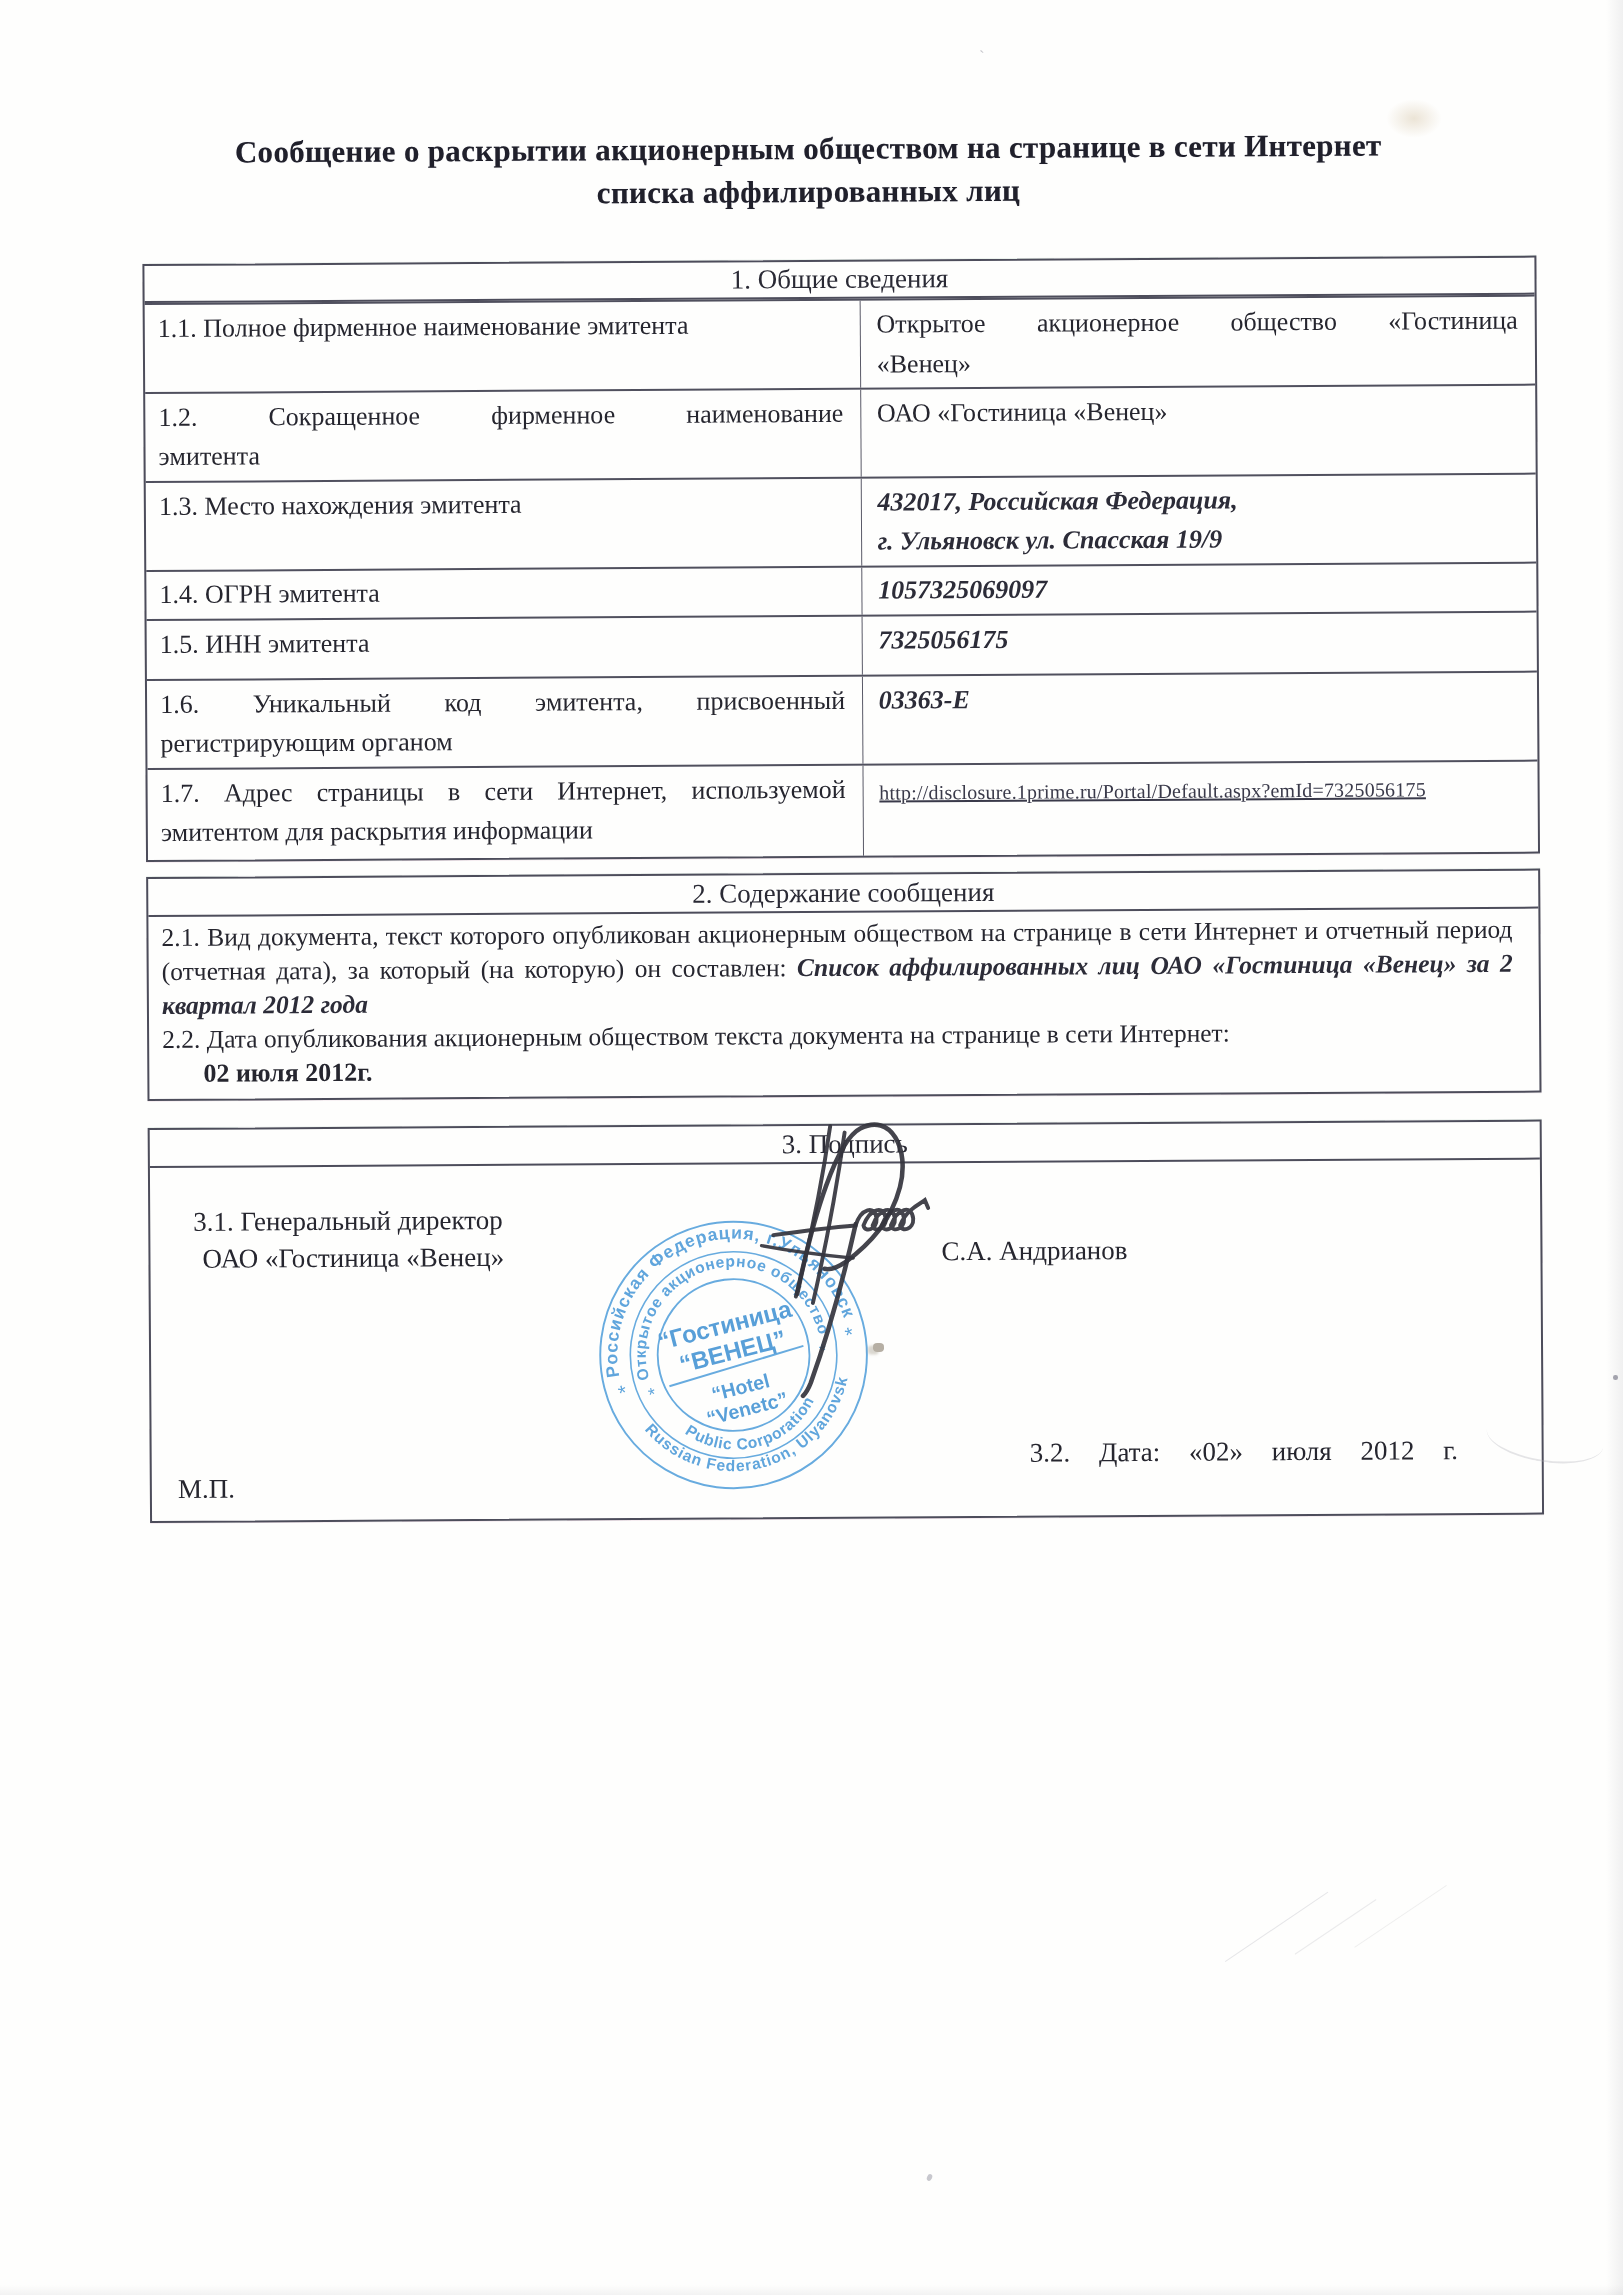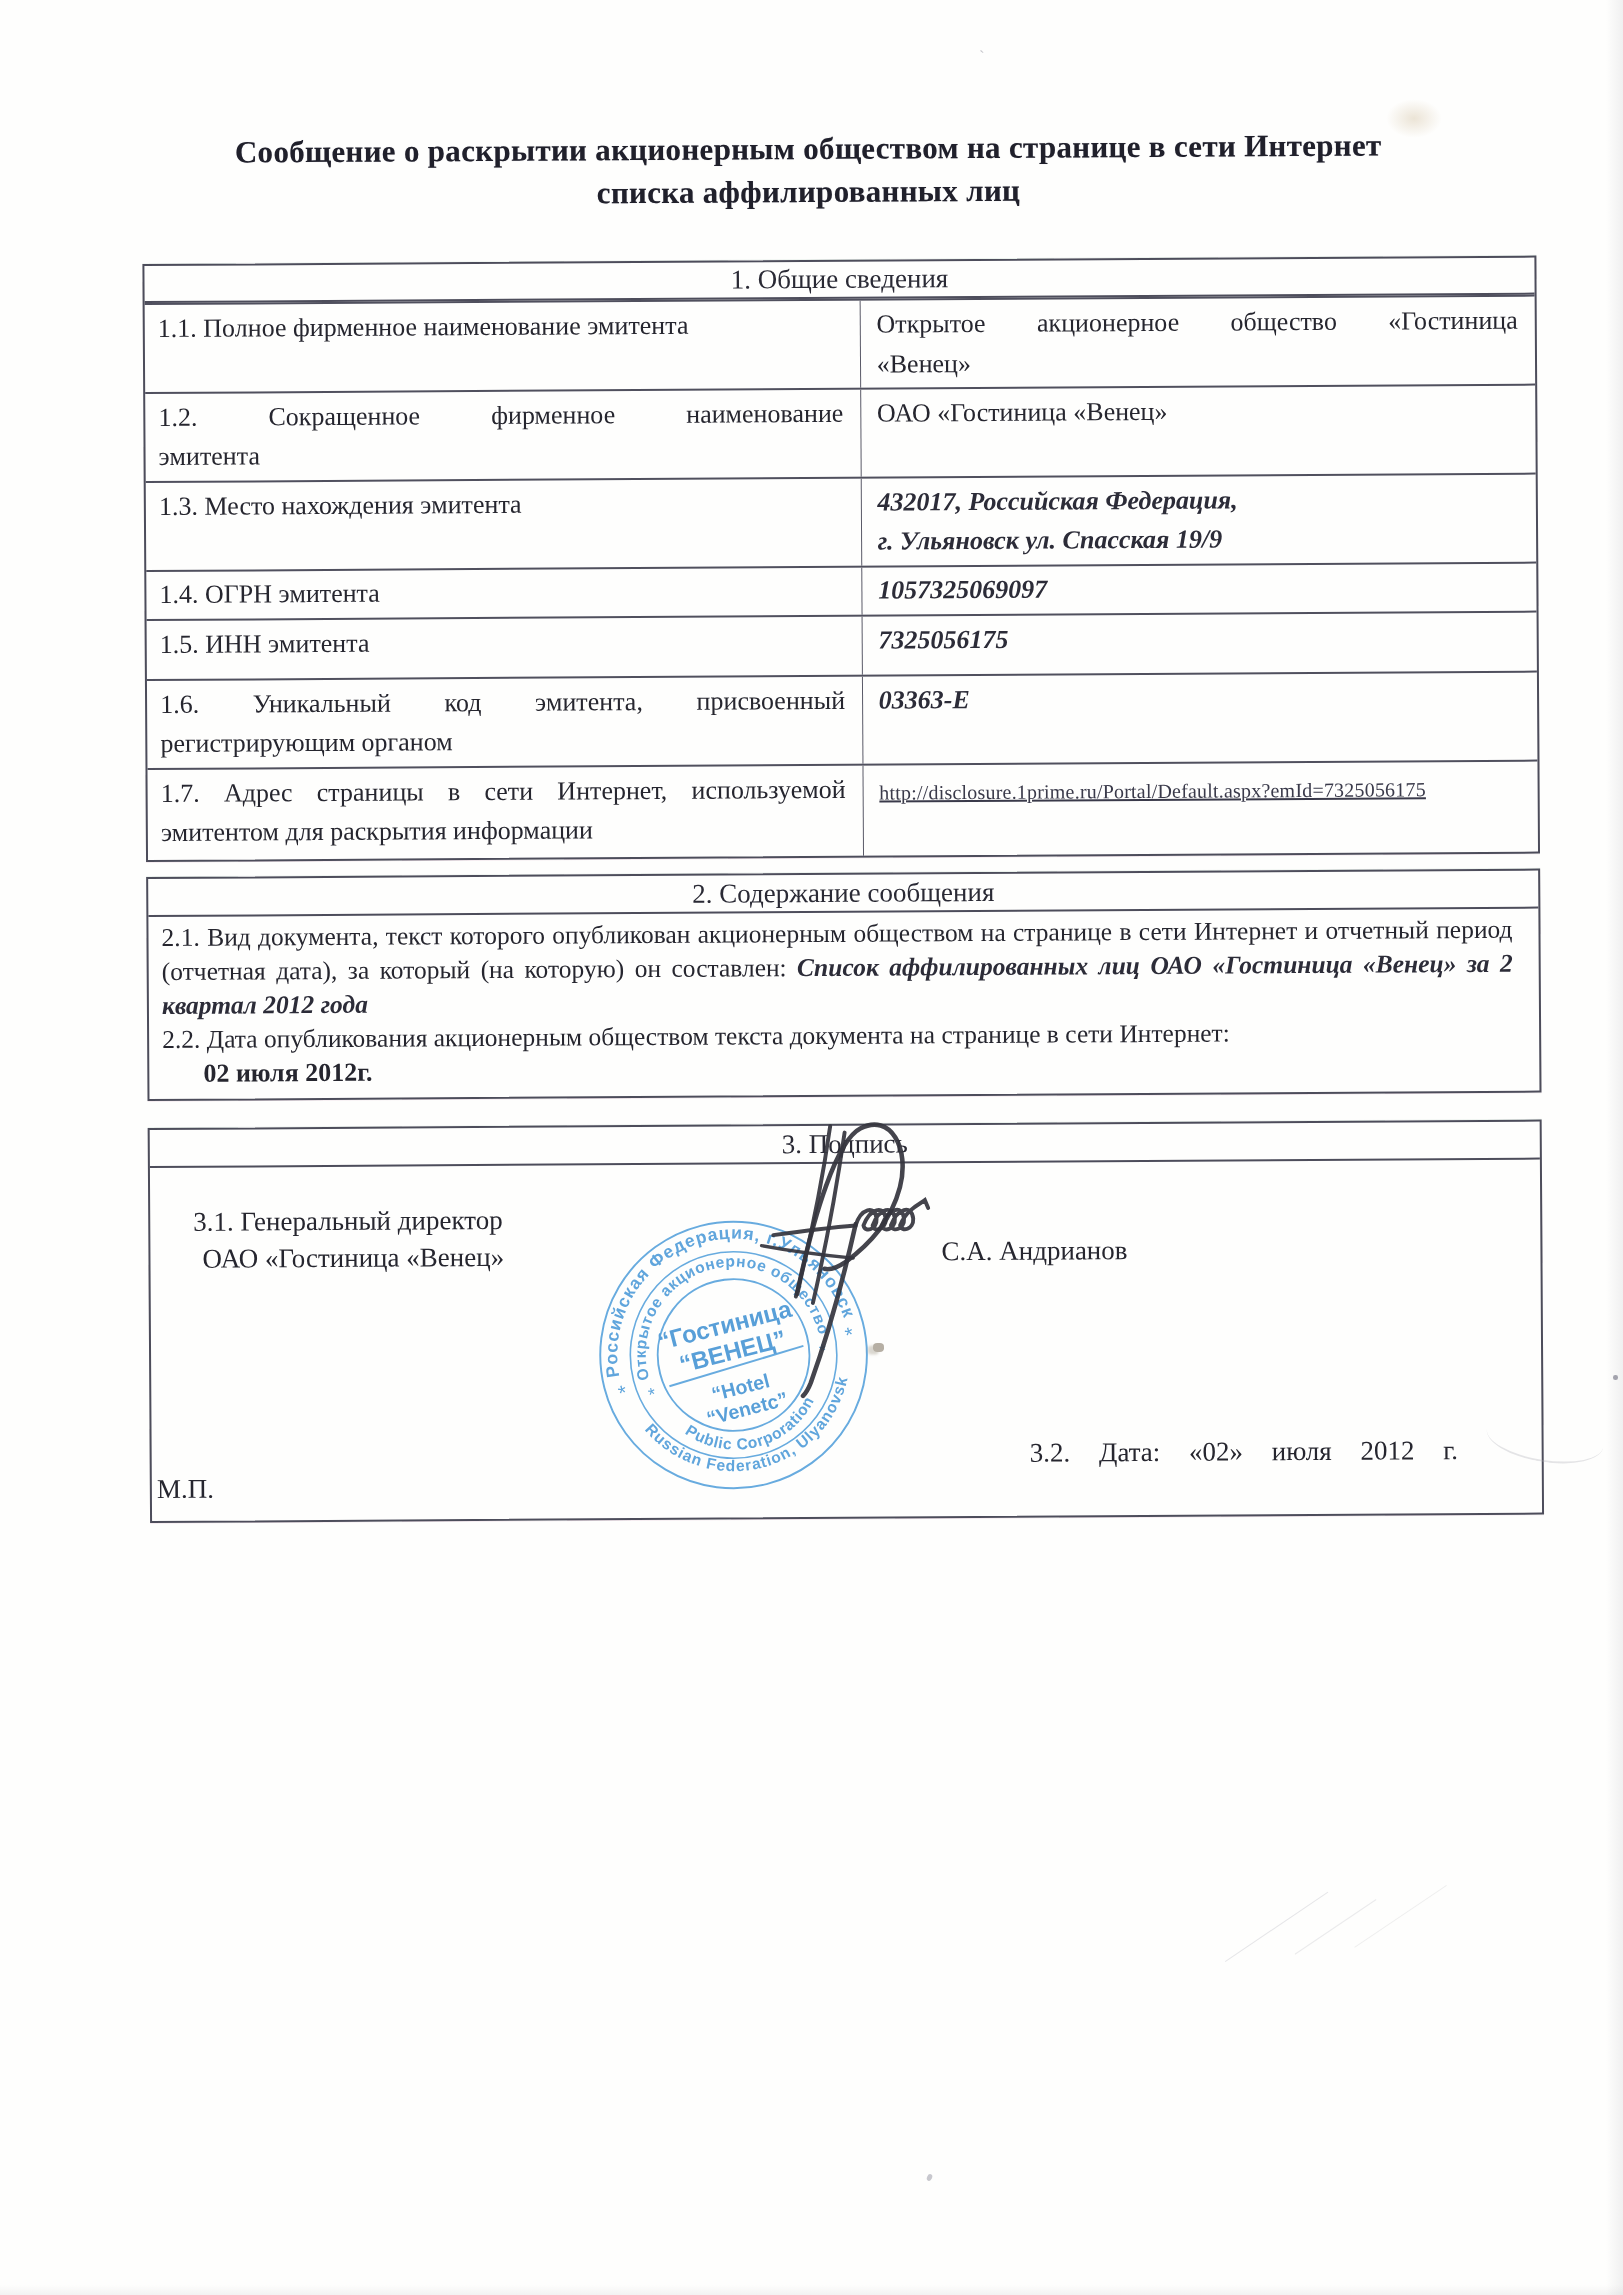--- a/index.html
+++ b/index.html
@@ -34,21 +34,21 @@
   .s2body{padding:3.9px 26px 6.5px 13px;font-size:25.5px;line-height:1.34;color:#26262f;}
   .s2body p{margin:0;text-align:justify;}
   .s2date{font-weight:bold;padding-left:41px;font-size:26px;}
   #tbl3{margin-top:27.5px;}
   .s3body{position:relative;height:353px;font-size:27px;}
   .role1{position:absolute;left:43px;top:39px;}
   .role2{position:absolute;left:52px;top:76px;}
   .signer{position:absolute;left:791px;top:73px;}
   .dateline{position:absolute;left:878px;top:275px;width:497px;
             word-spacing:22px;white-space:nowrap;}
-  .mp{position:absolute;left:5px;top:306px;}
+  .mp{position:absolute;left:26px;top:306px;}
   .stamp{position:absolute;left:442px;top:50px;width:281px;height:281px;
          transform:rotate(-14deg);opacity:.9;}
   .sig{position:absolute;left:594px;top:-60px;width:262px;height:301px;z-index:3;}
   
   .smudge{position:absolute;left:1386px;top:99px;width:56px;height:39px;border-radius:50%;
           background:radial-gradient(ellipse at center, rgba(205,185,150,.38), rgba(205,185,150,0) 70%);}
   .speck-a{position:absolute;left:1613px;top:1375px;width:4.6px;height:4.6px;border-radius:50%;
            background:rgba(90,90,110,.55);}
   .speck-b{position:absolute;left:927px;top:2174px;width:5.2px;height:7.2px;border-radius:50%;
            background:rgba(120,120,135,.4);transform:rotate(25deg);}

